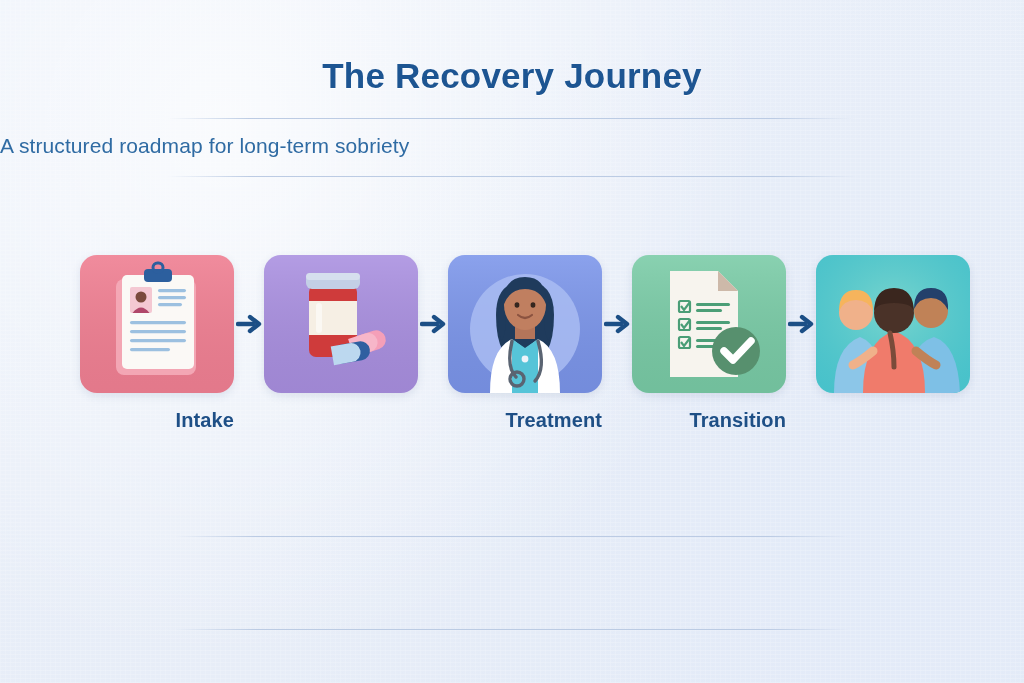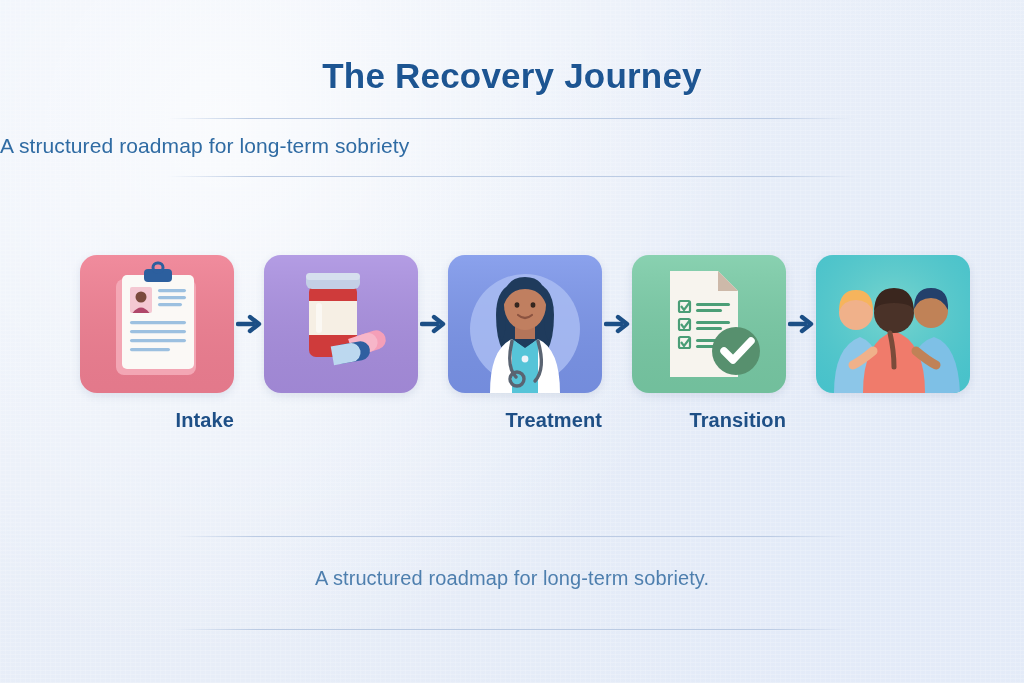--- a/index.html
+++ b/index.html
@@ -337,15 +337,14 @@
             <path d="M57 96 q-12 10 -20 14" fill="none" stroke="#f0b18a" stroke-width="9" stroke-linecap="round"></path>
             <path d="M100 96 q12 10 20 14" fill="none" stroke="#c08257" stroke-width="9" stroke-linecap="round"></path>
           </g>
         </svg>
       </div>
     </div>
 
   </div>
 
   <div class="rule rule-foot-a"></div>
-  <div class="footnote">A structured roadmap for long-term sobriety.</div>
   <div class="rule rule-foot-b"></div>
 </div>
 
 </body></html>

